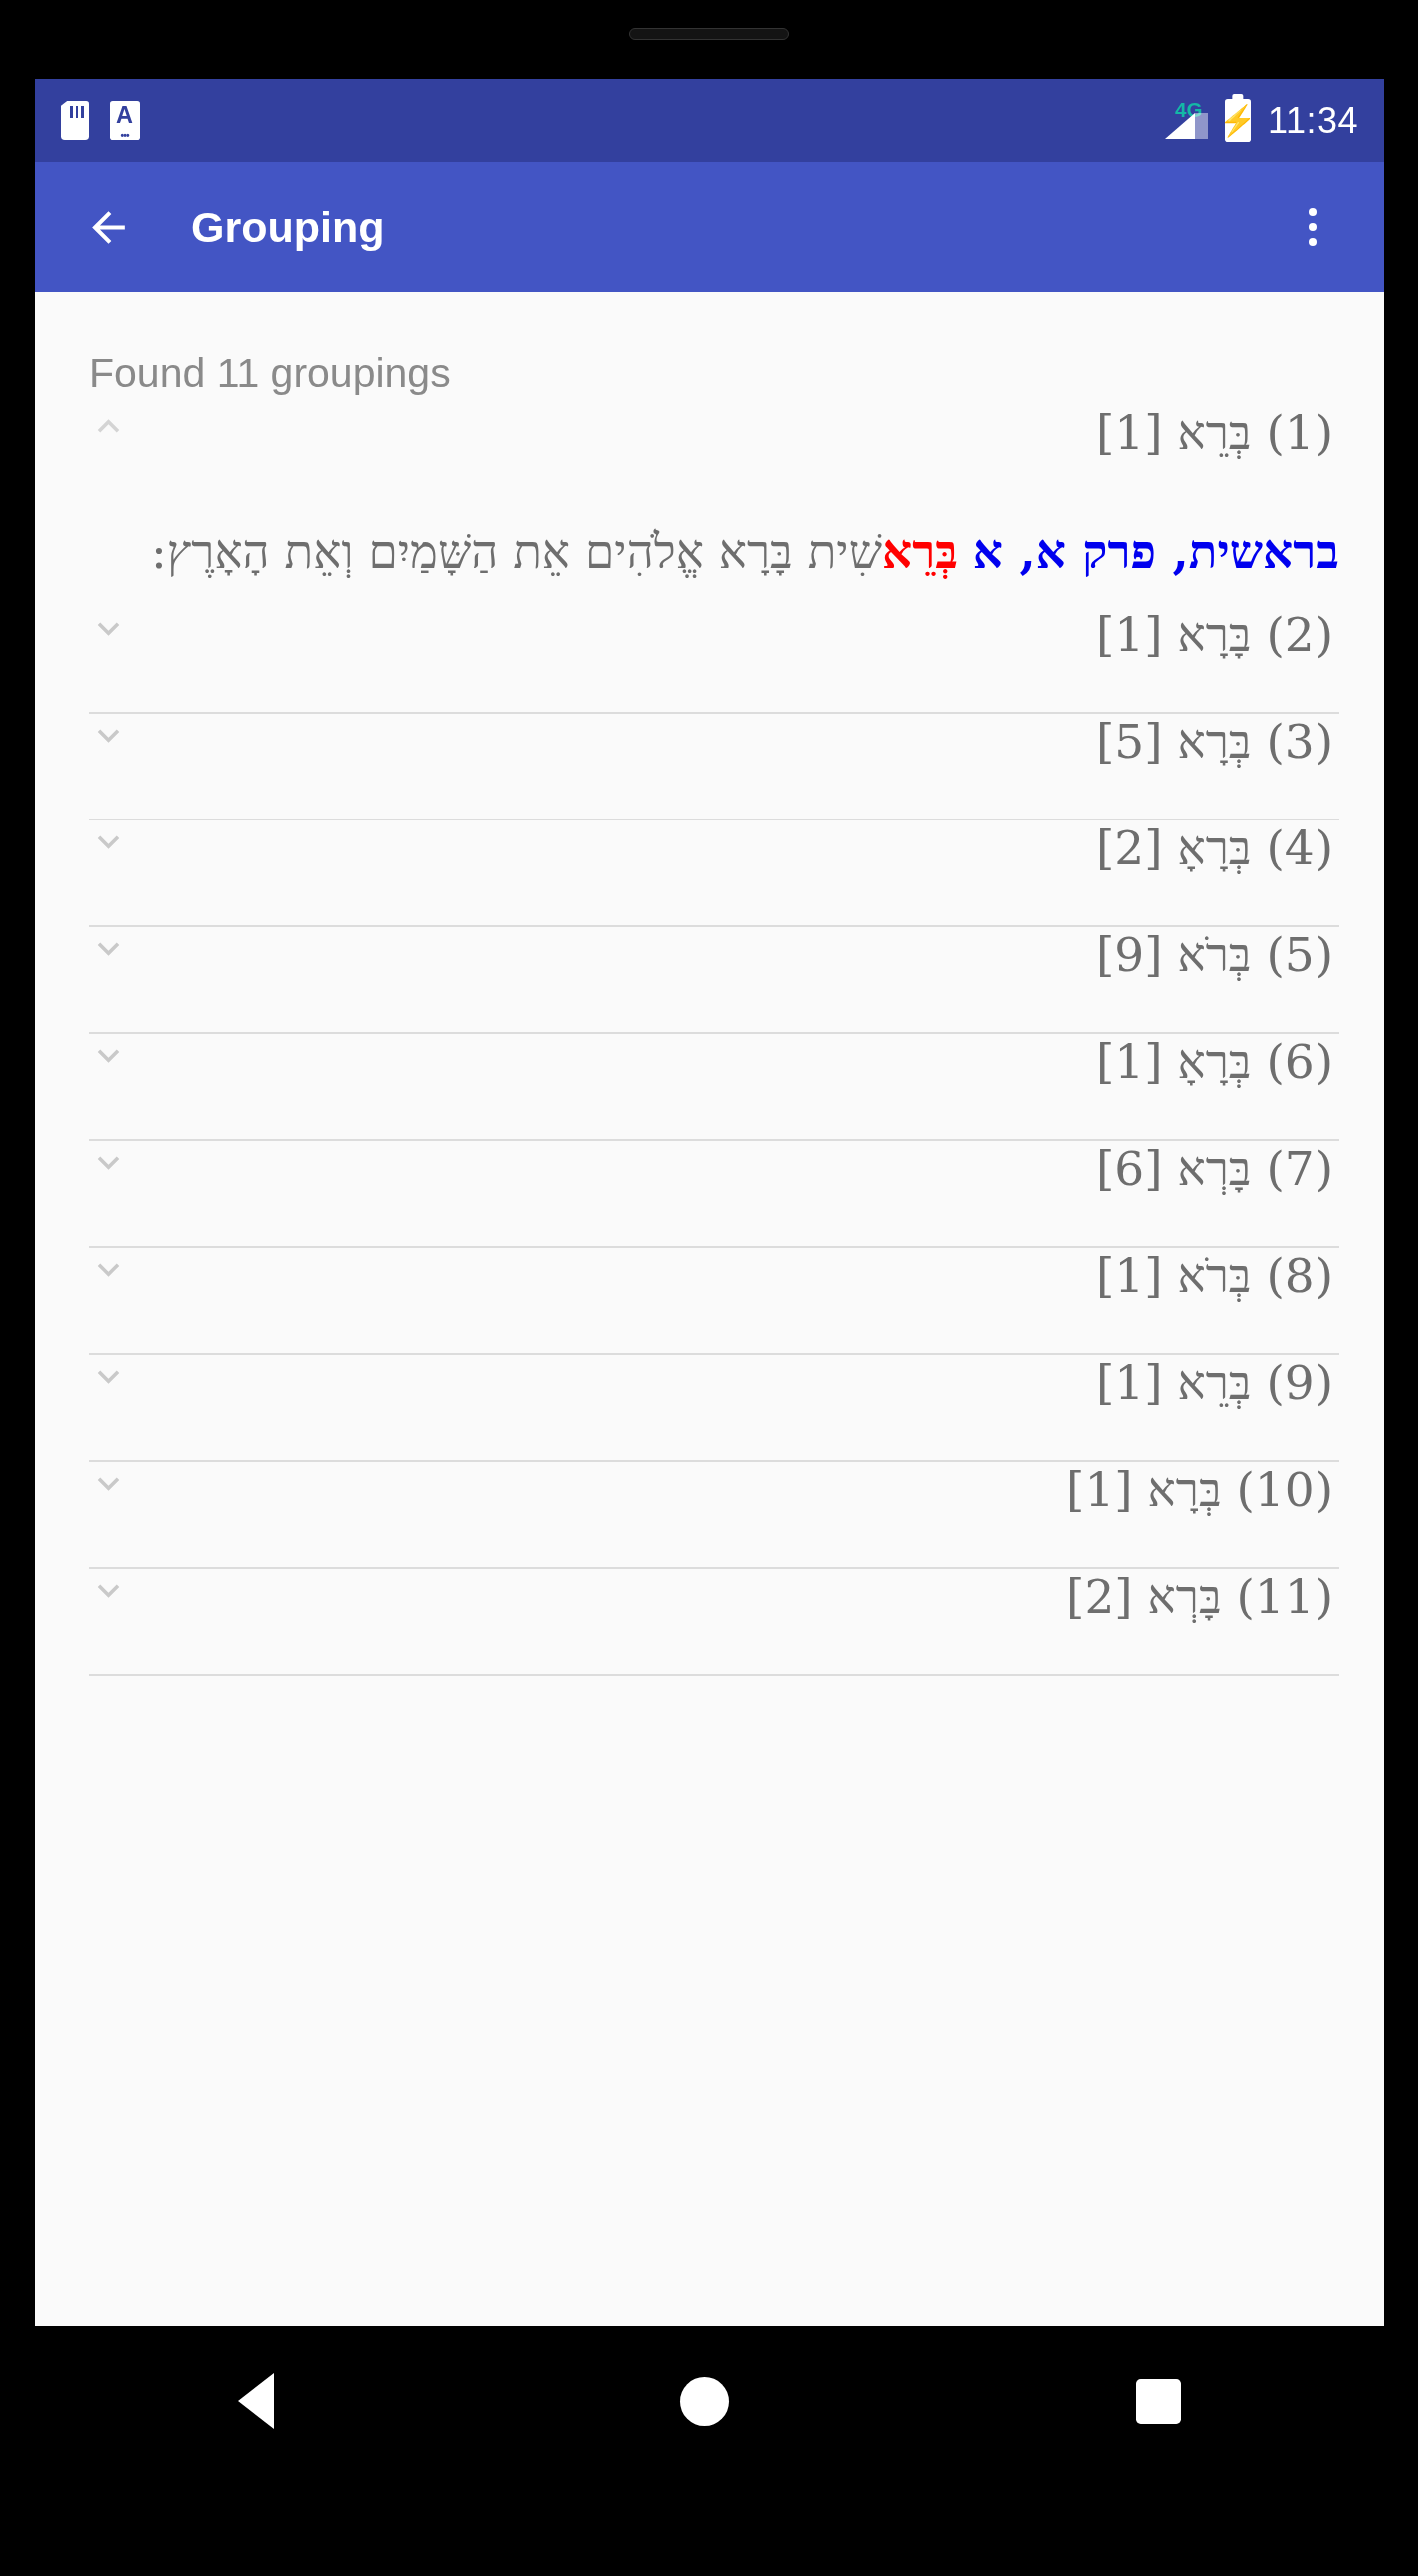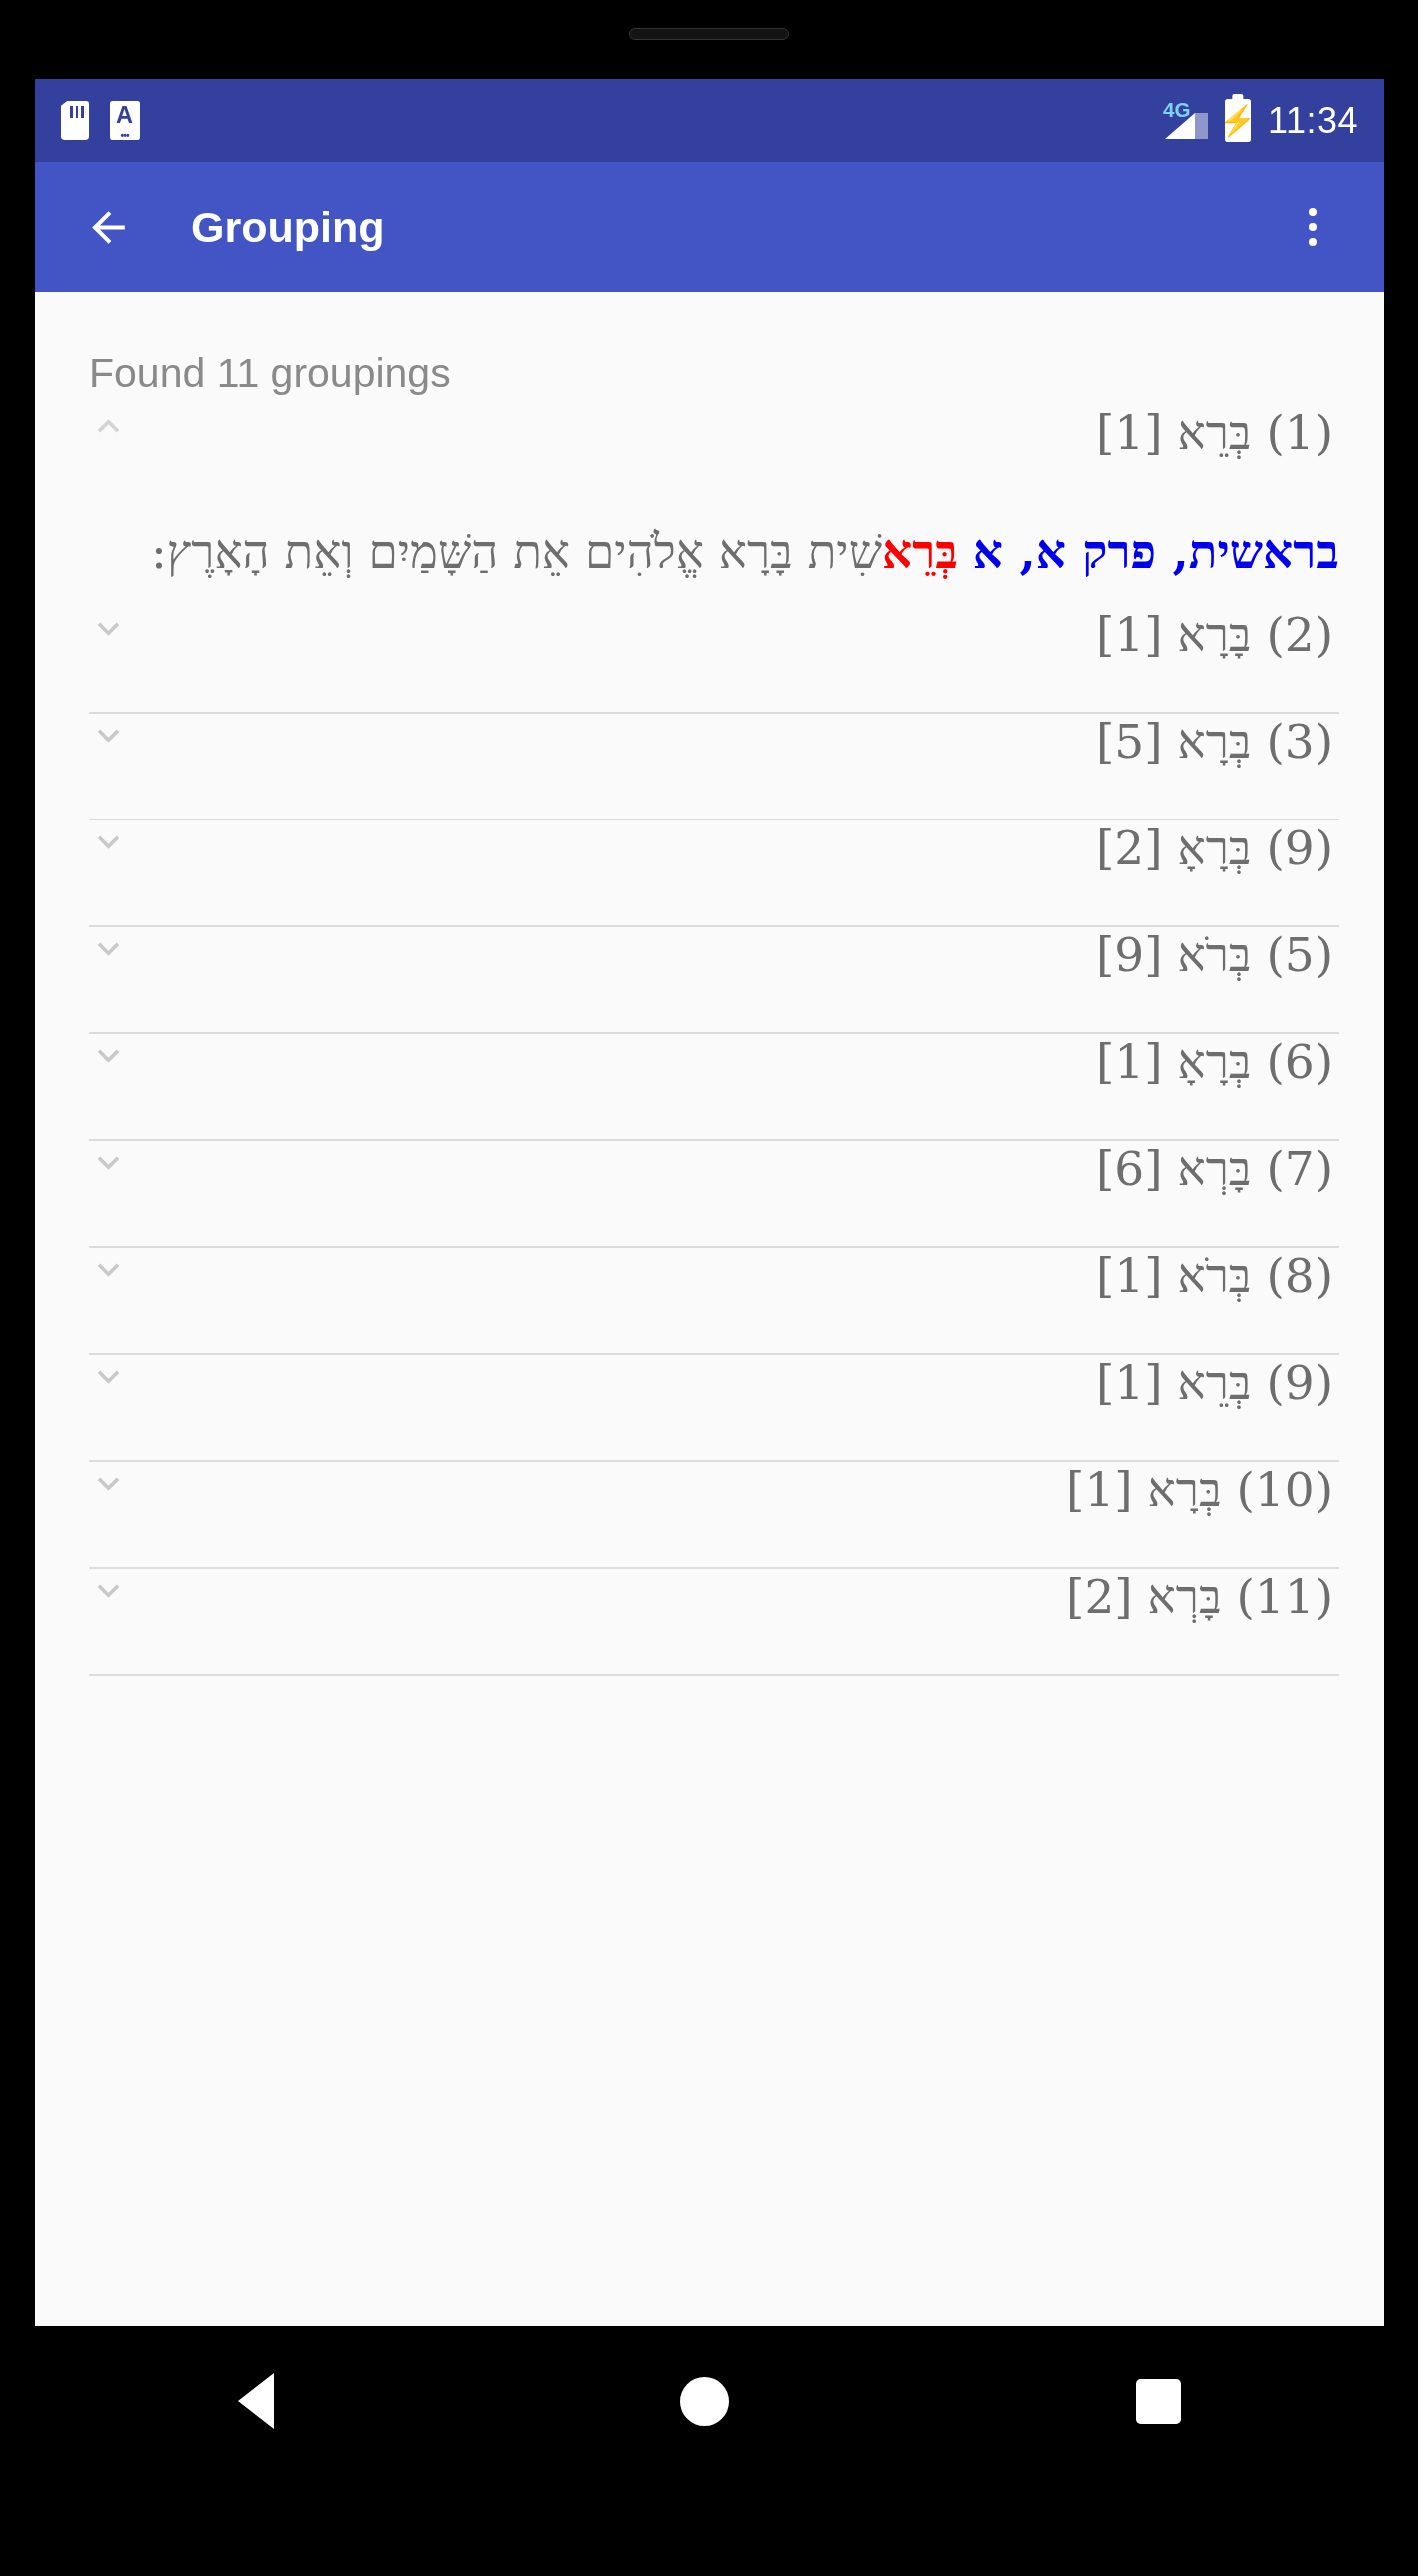--- a/index.html
+++ b/index.html
@@ -112,22 +112,22 @@
     border-width: 0 0 26px 30px;
     border-color: transparent transparent #ffffff transparent;
   }
   .signal-icon .bar-dim {
     position: absolute; bottom: 0; right: 0;
     width: 13px; height: 26px;
     background: rgba(255,255,255,0.45);
   }
   .signal-icon .net-label {
     position: absolute;
-    top: 0; left: 4px;
-    color: #7dd3fc;
+    top: 0; left: 16px;
+    color: #14b8a6;
     font-size: 20.6px;
     font-weight: bold;
     line-height: 20.6px;
   }
 
   .battery-icon {
     position: relative;
     width: 26px; height: 43px;
     border-radius: 2.8px;
     background: #ffffff;
@@ -375,21 +375,21 @@
             </div>
             <div class="grouping-divider"></div>
           </div>
           <div class="grouping-item">
             <div class="grouping-row">
               <span class="chevron">
                 <svg viewBox="0 0 24 24">
                   <path d="M7.4 8.6 12 13.2l4.6-4.6L18 10l-6 6-6-6z" fill="#c9c9c9"></path>
                 </svg>
               </span>
-              <span class="grouping-label">(9) בְּרָאָ [2]</span>
+              <span class="grouping-label">(4) בְּרָאָ [2]</span>
             </div>
             <div class="grouping-divider"></div>
           </div>
           <div class="grouping-item">
             <div class="grouping-row">
               <span class="chevron">
                 <svg viewBox="0 0 24 24">
                   <path d="M7.4 8.6 12 13.2l4.6-4.6L18 10l-6 6-6-6z" fill="#c9c9c9"></path>
                 </svg>
               </span>

